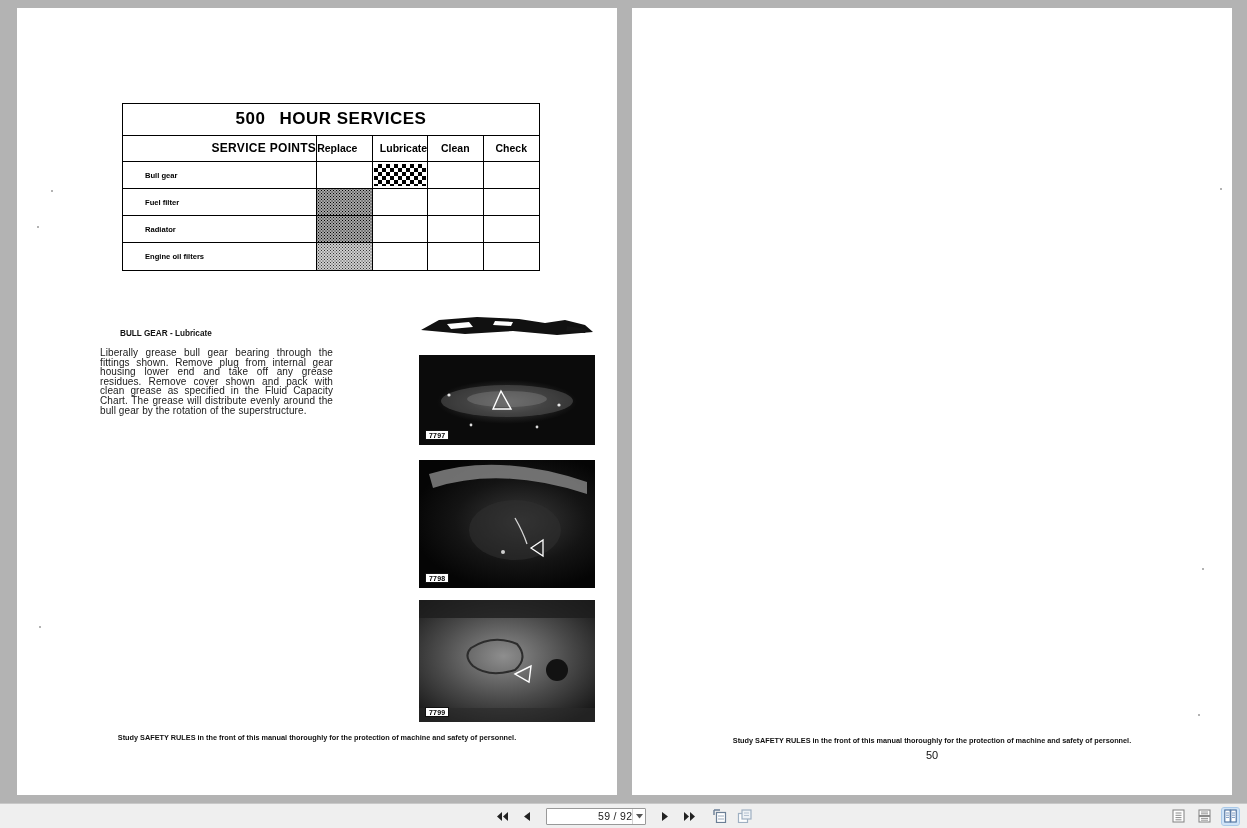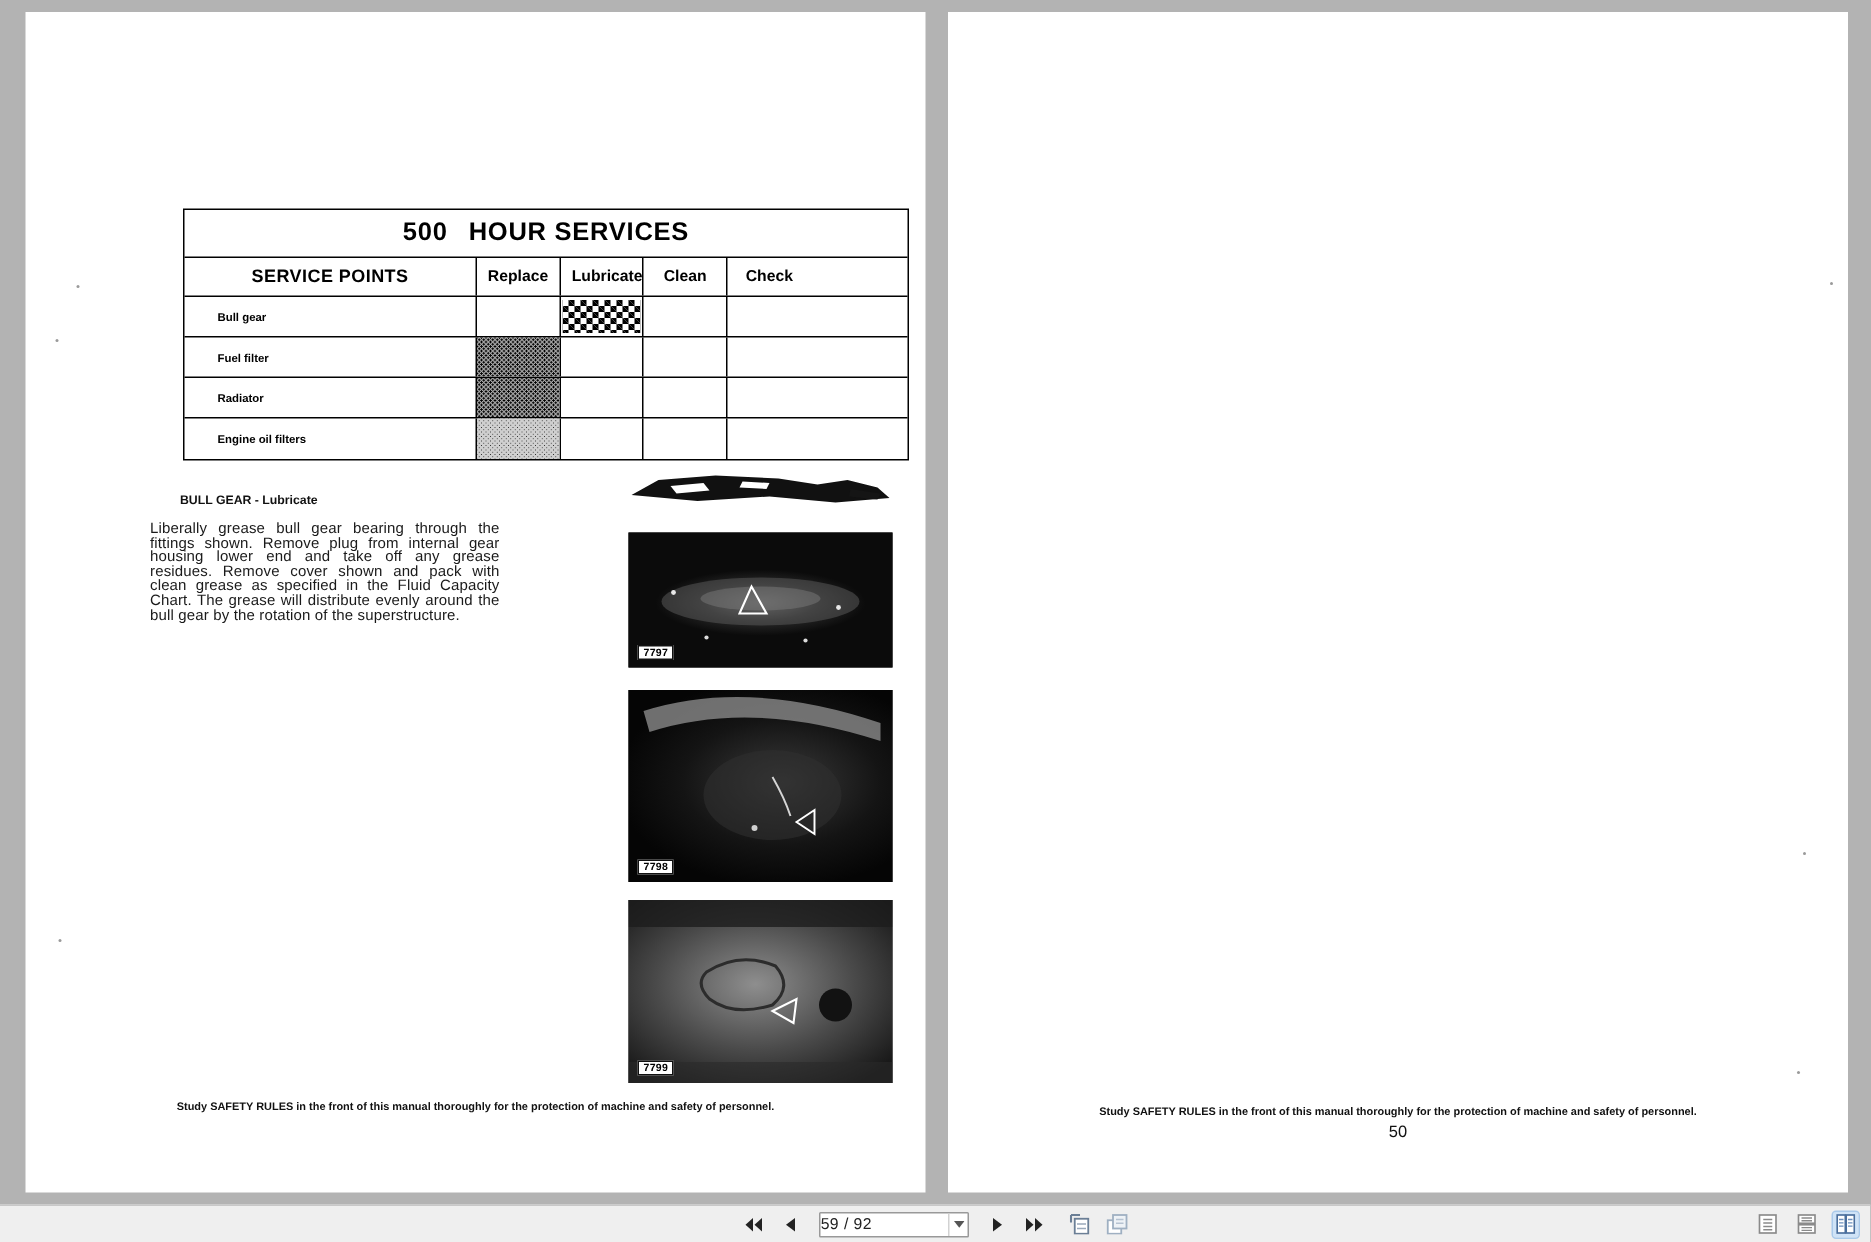--- a/index.html
+++ b/index.html
@@ -28,22 +28,22 @@
 
   
   .h-bold { font-weight: bold; color:#111; }
   .body-txt {
     color: #1a1a1a; text-align: justify;
     font-size: 10px; line-height: 9.6px; letter-spacing: .1px;
   }
 
   
   #svc-table {
-    position: absolute; left: 105px; top: 95px; width: 484px;
-    border: 1.6px solid #000; background: #fff; margin-top: 36px;
+    position: absolute; left: 105px; top: 95px; width: 418px;
+    border: 1.6px solid #000; background: #fff;
   }
   #svc-title {
     text-align: center; font-size: 17px; font-weight: bold;
     letter-spacing: .5px; padding: 5px 0 6px; color:#000;
     border-bottom: 1.4px solid #000;
   }
   #svc-title .gap { display:inline-block; width:14px; }
   .tr { display: flex; border-bottom: 1.2px solid #000; }
   .tr:last-child { border-bottom: none; }
   .tr.head .td { font-size: 10.5px; font-weight: bold; text-align:center; padding: 5px 0 6px; }
@@ -147,21 +147,21 @@
   .tbtn {
     width: 19px; height: 19px; display:flex; align-items:center; justify-content:center;
     background: transparent; border:none; cursor:pointer; color:#1a1a1a;
   }
   #page-box {
     display:flex; align-items:center; width: 104px; height:17px;
     border:1px solid #999; background:#fff; border-radius:1px;
     margin: 0 4px;
   }
   #page-num {
-    flex:1; text-align:left; font-size:10.5px; color:#222; letter-spacing:.3px;
+    flex:1; text-align:right; font-size:10.5px; color:#222; letter-spacing:.3px;
   }
   #page-caret {
     width: 13px; display:flex; align-items:center; justify-content:center;
     border-left: 1px solid #d2d2d2; height: 100%; color:#555; font-size:7px;
   }
   #tb-right {
     position:absolute; right:8px; display:flex; align-items:center; gap:9px;
   }
   .viewmode {
     width:17px; height:17px; display:flex; align-items:center; justify-content:center;
@@ -178,24 +178,24 @@
 
     <div class="page" id="page-left">
       <div class="sheet">
 
         <div id="svc-table">
           <div id="svc-title">
             <span>500</span><span class="gap"></span><span>HOUR SERVICES</span>
           </div>
 
           <div class="tr head">
-            <div class="td c-name first" style="justify-content:center">
+            <div class="td c-name first" style="justify-content:flex-end">
               <span>SERVICE POINTS</span>
             </div>
-            <div class="td c-mark" style="justify-content:center">
+            <div class="td c-mark" style="justify-content:flex-start">
               <span>Replace</span>
             </div>
             <div class="td c-mark" style="justify-content:flex-end">
               <span>Lubricate</span>
             </div>
             <div class="td c-mark" style="justify-content:center">
               <span>Clean</span>
             </div>
             <div class="td c-mark" style="justify-content:center">
               <span>Check</span>

